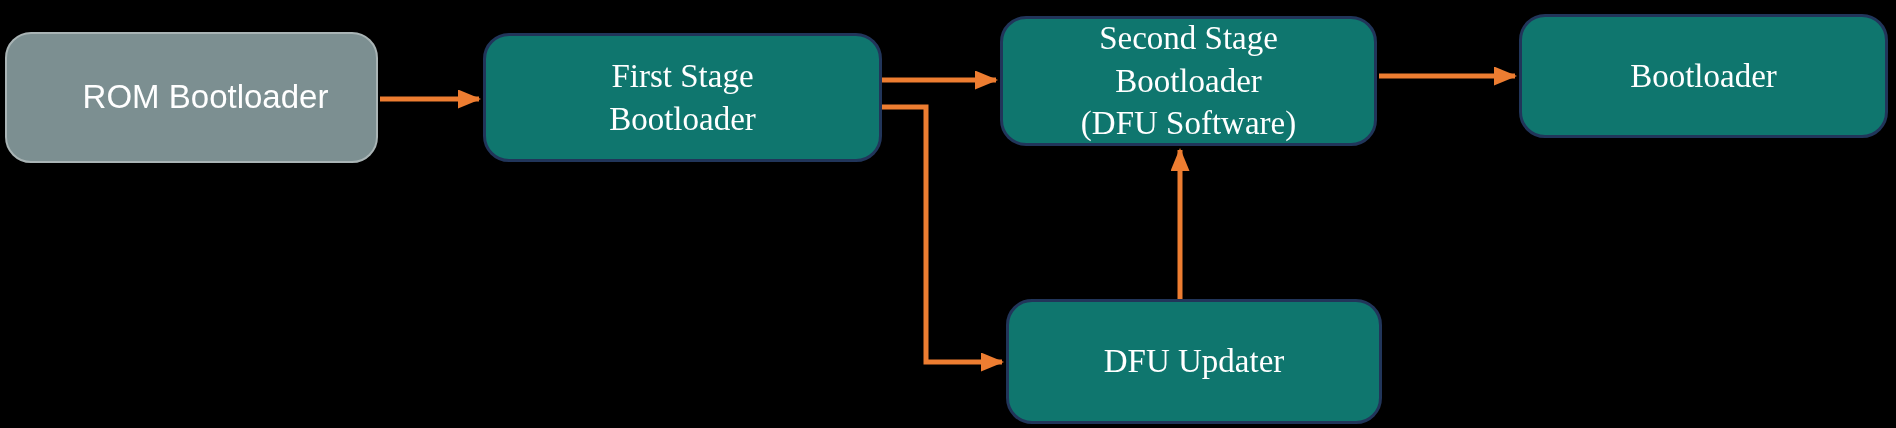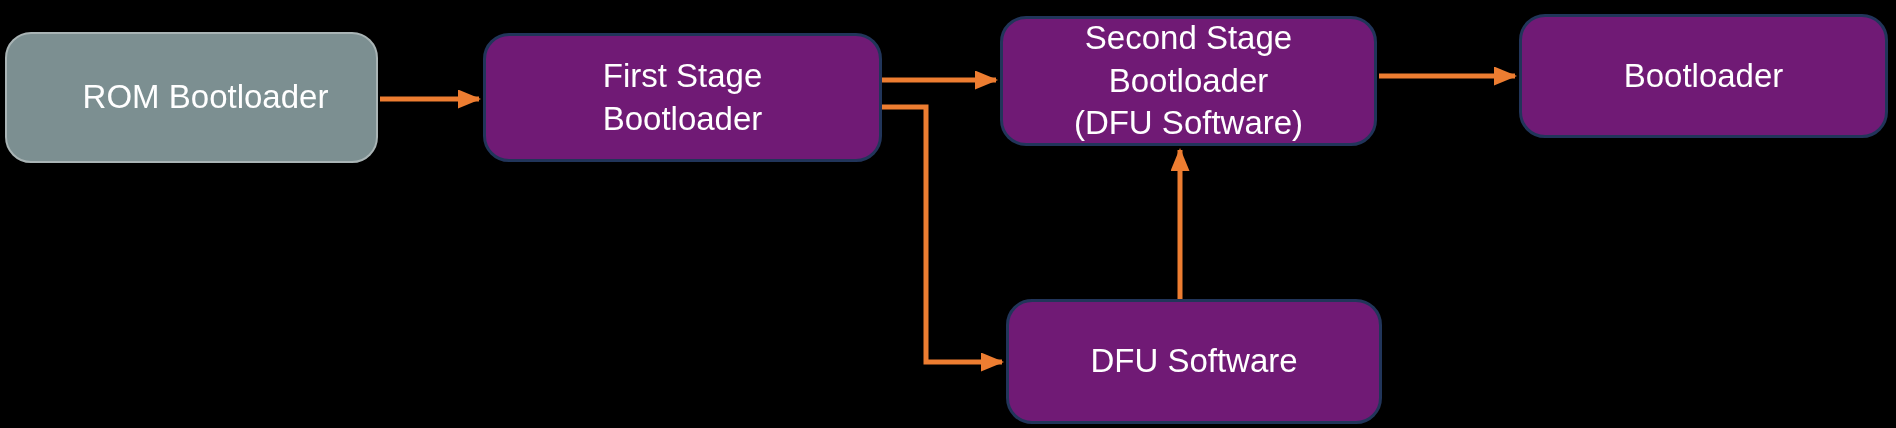--- a/index.html
+++ b/index.html
@@ -28,22 +28,23 @@
     border-radius: 26px;
     display: flex;
     align-items: center;
     justify-content: center;
     text-align: center;
     color: #ffffff;
     font-size: 33px;
     line-height: 1.3;
   }
   .node-blue {
-    background: #701a75;
+    background: #0f766e;
     border: 3px solid #21355a;
+    font-family: Liberation Serif, serif;
   }
   .node-gray {
     background: #7c8f91;
     border: 2px solid #a9b4b5;
     padding-left: 28px;
   }
   .node-label {
     white-space: pre-line;
     padding: 0 10px;
   }
@@ -86,20 +87,20 @@
 Bootloader</span>
   </div>
 
   <div class="node node-blue" id="node-second">
     <span class="node-label">Second Stage
 Bootloader
 (DFU Software)</span>
   </div>
 
   <div class="node node-blue" id="node-dfu">
-    <span class="node-label">DFU Software</span>
+    <span class="node-label">DFU Updater</span>
   </div>
 
   <div class="node node-blue" id="node-app">
     <span class="node-label">Bootloader</span>
   </div>
 
 </div>
 
 </body></html>

